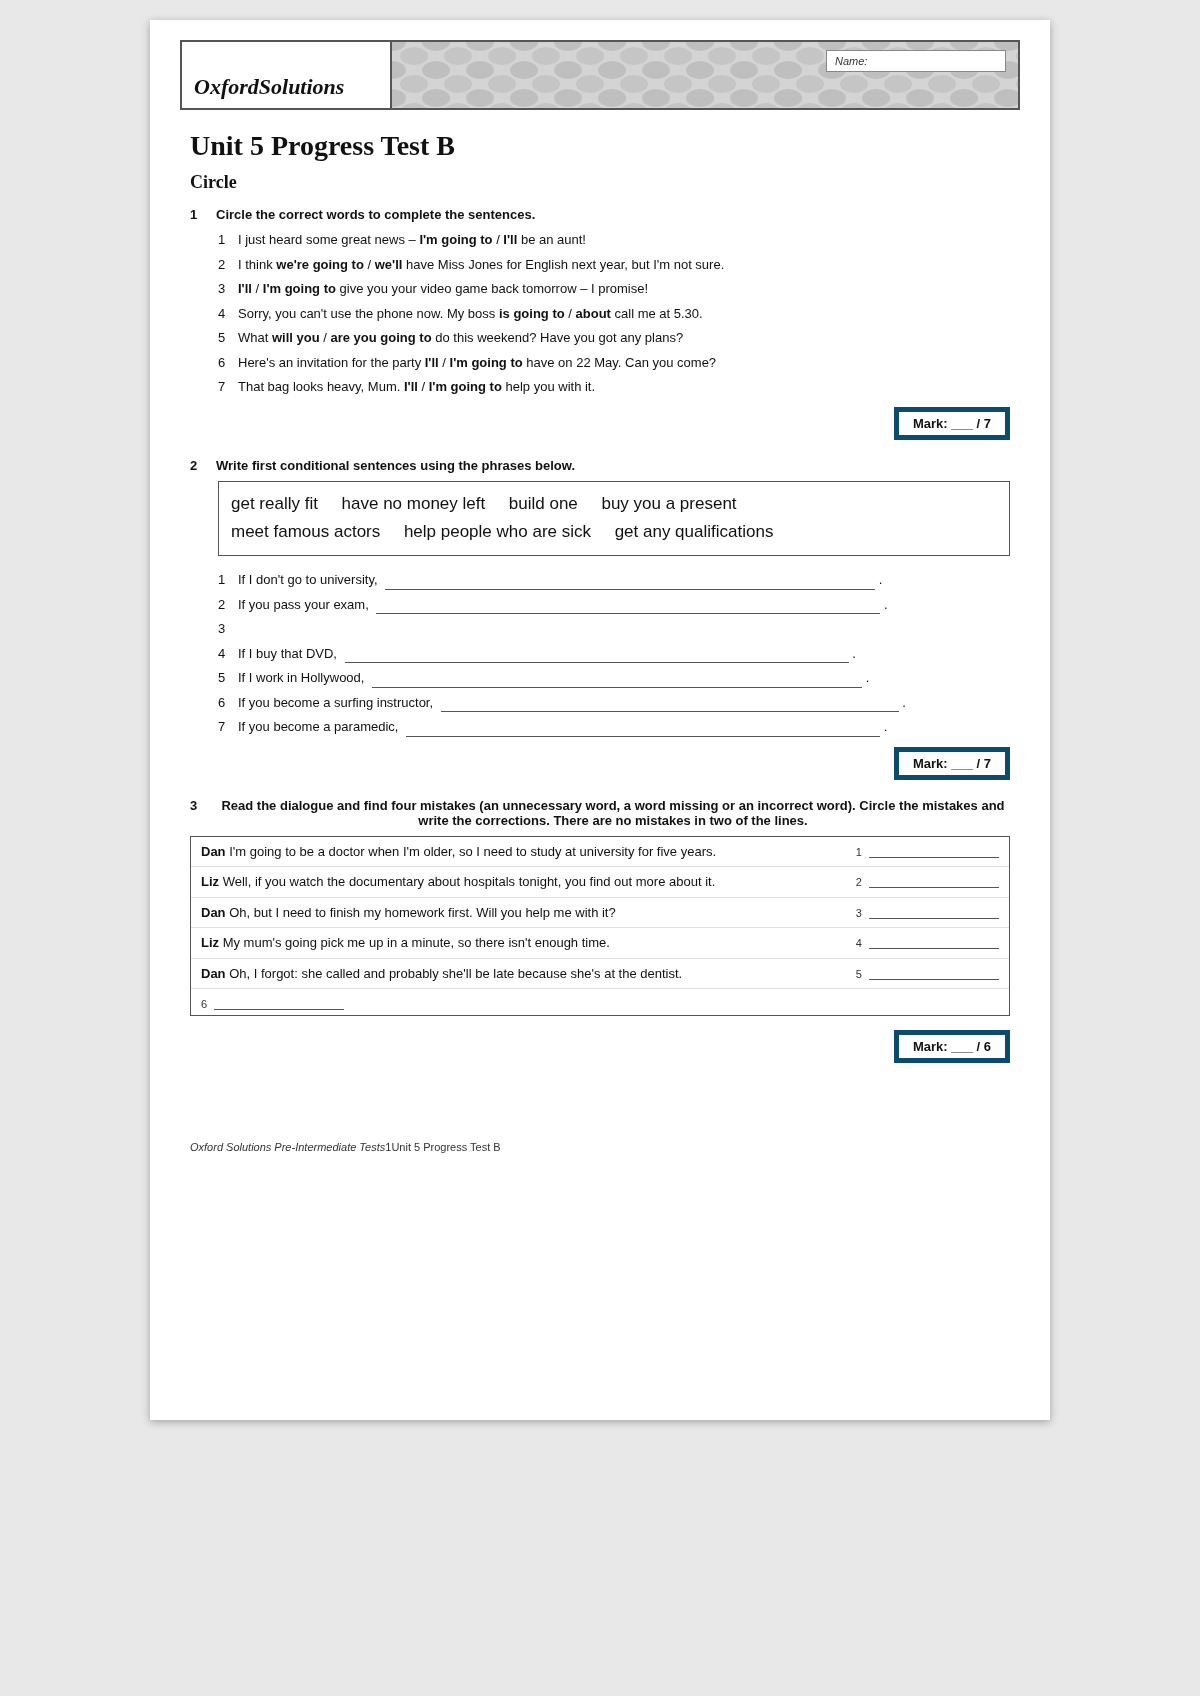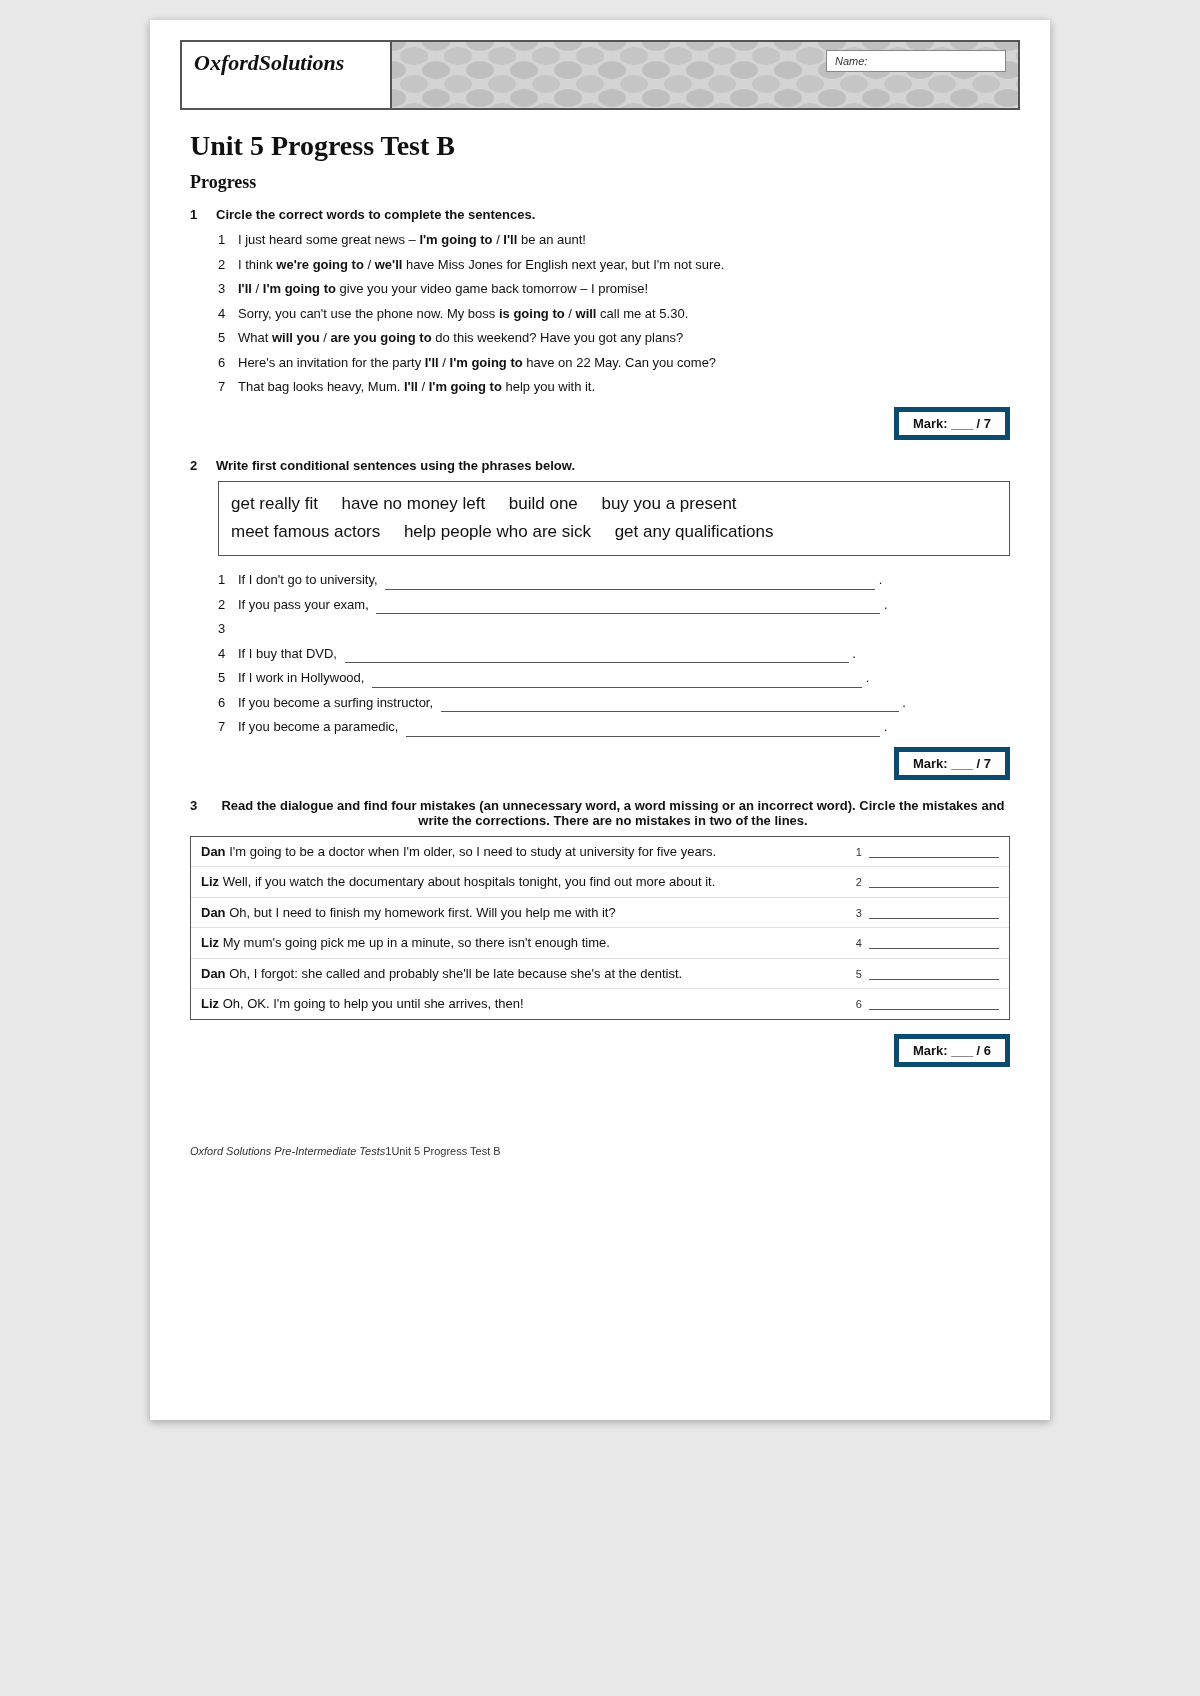--- a/index.html
+++ b/index.html
@@ -28,21 +28,21 @@
       margin: 20px 30px 0 30px;
       display: flex;
       align-items: stretch;
       height: 70px;
       overflow: hidden;
       position: relative;
     }
     .header-logo-area {
       background: #fff;
       display: flex;
-      align-items: flex-start;
+      align-items: flex-end;
       padding: 8px 12px;
       border-right: 2px solid #555;
       min-width: 210px;
       position: relative;
       z-index: 2;
     }
     .header-logo-text {
       font-size: 22px;
       font-weight: bold;
       color: #111;
@@ -251,21 +251,21 @@
       </svg>
       <div class="header-name-box">
         <span class="name-label">Name:</span>
       </div>
     </div>
   </div>
 
   <div class="content">
 
     <h1 class="unit-title">Unit 5 Progress Test B</h1>
-    <h2 class="section-title">Progress</h2>
+    <h2 class="section-title">Circle</h2>
 
     <div class="question-block">
       <div class="question-header">
         <span class="question-number">1</span>
         <span class="question-text">
           <strong>Circle the correct words to complete the sentences.</strong>
         </span>
       </div>
 
       <div class="sub-item">
@@ -278,21 +278,21 @@
         <span>I think <strong>we're going to</strong> / <strong>we'll</strong> have Miss Jones for English next year, but I'm not sure.</span>
       </div>
 
       <div class="sub-item">
         <span class="sub-num">3</span>
         <span><strong>I'll</strong> / <strong>I'm going to</strong> give you your video game back tomorrow – I promise!</span>
       </div>
 
       <div class="sub-item">
         <span class="sub-num">4</span>
-        <span>Sorry, you can't use the phone now. My boss <strong>is going to</strong> / <strong>will</strong> call me at 5.30.</span>
+        <span>Sorry, you can't use the phone now. My boss <strong>is going to</strong> / <strong>about</strong> call me at 5.30.</span>
       </div>
 
       <div class="sub-item">
         <span class="sub-num">5</span>
         <span>What <strong>will you</strong> / <strong>are you going to</strong> do this weekend? Have you got any plans?</span>
       </div>
 
       <div class="sub-item">
         <span class="sub-num">6</span>
         <span>Here's an invitation for the party <strong>I'll</strong> / <strong>I'm going to</strong> have on 22 May. Can you come?</span>
@@ -398,24 +398,20 @@
 
         <div class="dialogue-row">
           <div class="dialogue-text">
             <span class="dialogue-speaker">Dan</span>
             Oh, I forgot: she called and probably she'll be late because she's at the dentist.
           </div>
           <div class="dialogue-line-num">5 <span class="dialogue-blank"></span></div>
         </div>
 
         <div class="dialogue-row">
-          <div class="dialogue-text">
-            <span class="dialogue-speaker">Liz</span>
-            Oh, OK. I'm going to help you until she arrives, then!
-          </div>
           <div class="dialogue-line-num">6 <span class="dialogue-blank"></span></div>
         </div>
 
       </div>
 
       <div class="mark-box">
         <div class="mark-inner">Mark: ___ <span>/ 6</span></div>
       </div>
     </div>
 

